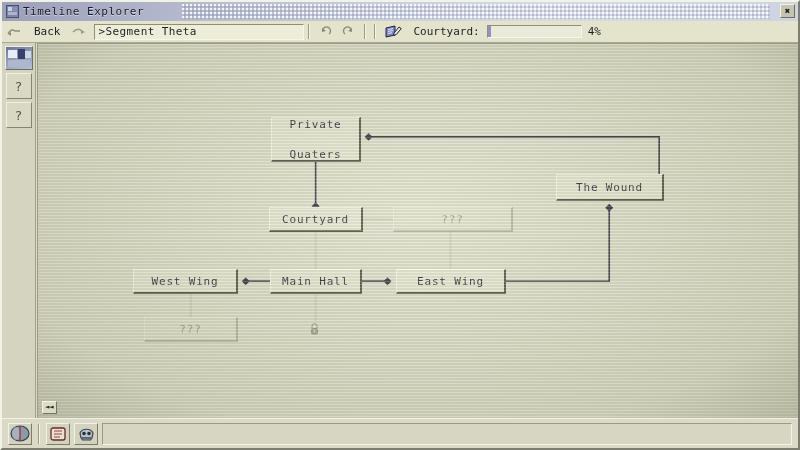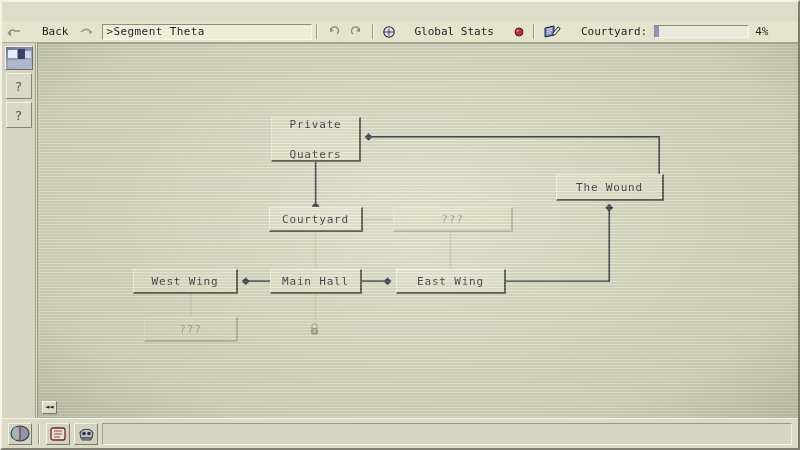--- a/index.html
+++ b/index.html
@@ -65,21 +65,21 @@
   }
   
   .toolbar{
     position:absolute;left:2px;top:21px;width:796px;height:22px;
     background:#e4e4cc;
     border-bottom:1px solid #a8a894;
     display:flex;align-items:center;box-sizing:border-box;
     font-size:11px;color:#1e1e28;
   }
   .tb-btn{
-    display:flex;align-items:center;gap:20px;padding:0 5px;height:20px;
+    display:flex;align-items:center;gap:12px;padding:0 5px;height:20px;
     white-space:nowrap;
   }
   .tb-sep{width:1px;height:15px;background:#9a9a86;margin:0 4px;
     border-right:1px solid #f4f4e4;}
   .addr{
     flex:none;width:210px;height:16px;margin-left:2px;
     background:#eeeed8;
     border-top:1px solid #8e8e7c;border-left:1px solid #8e8e7c;
     border-right:1px solid #f6f6ea;border-bottom:1px solid #f6f6ea;
     box-sizing:border-box;display:flex;align-items:center;
@@ -200,20 +200,29 @@
     border-top:1px solid #9a9a86;border-left:1px solid #9a9a86;
     border-right:1px solid #f2f2e6;border-bottom:1px solid #f2f2e6;
     background:#d6d6c2;box-sizing:border-box;}
 </style>
 </head>
 <body>
 
 <div id="app">
   <div class="frame-outer"></div>
 
+  <div class="titlebar">
+    <span class="title-icon">
+        <i></i>
+        <i></i>
+        <i></i>
+      </span>
+    <span class="title-text">Timeline Explorer</span>
+    <span class="title-close">✖</span>
+  </div>
 
   <div class="toolbar">
     <div class="tb-btn">
       <span class="icn">
         <svg width="15" height="10" viewBox="0 0 15 10">
             <path d="M1 7 Q4 1 8 4 L13 4" fill="none" stroke="#8e8e78" stroke-width="1.4"></path>
             <path d="M1 7 l3 -2 l0 4 z" fill="#8e8e78"></path>
           </svg>
       </span>
       <span>Back</span>
@@ -238,36 +247,20 @@
     </div>
     <div class="tb-btn">
       <span class="icn">
         <svg width="13" height="12" viewBox="0 0 13 12">
             <path d="M3 8 A4 4 0 1 1 9.5 4.5" fill="none" stroke="#8a8a74" stroke-width="1.3"></path>
             <path d="M10 2 l0 4 l-4 -1 z" fill="#8a8a74"></path>
           </svg>
       </span>
     </div>
     <span class="tb-sep"></span>
-    <div class="tb-btn">
-      <span class="icn">
-        <svg width="12" height="12" viewBox="0 0 12 12">
-            <circle cx="6" cy="6" r="5.2" fill="#e9ebf4" stroke="#22222e" stroke-width="1.1"></circle>
-            <path d="M6 1 A5 7 0 0 0 6 11 A5 7 0 0 0 6 1" fill="#4a5270" opacity=".55"></path>
-            <path d="M1.2 6 h9.6" stroke="#22222e" stroke-width=".9"></path>
-          </svg>
-      </span>
-      <span>Global Stats</span>
-      <span class="icn">
-        <svg width="10" height="10" viewBox="0 0 10 10">
-            <circle cx="5" cy="5" r="4" fill="#b0304c" stroke="#6a1024" stroke-width="1"></circle>
-            <circle cx="3.6" cy="3.6" r="1.2" fill="#e07a90"></circle>
-          </svg>
-      </span>
-    </div>
     <span class="tb-sep"></span>
     <div class="tb-btn">
       <span class="icn">
         <svg width="17" height="13" viewBox="0 0 17 13">
             <path d="M1 3 l9 -2 l0 9 l-9 2 z" fill="#7f8ac4" stroke="#1e2038" stroke-width="1"></path>
             <path d="M3 4.5 l5 -1 M3 6.5 l5 -1 M3 8.5 l4 -.8" stroke="#e8eaf6" stroke-width=".9"></path>
             <path d="M9 8 l5 -6 l2.2 1.6 l-5 6 l-2.6 .7 z" fill="#e8e8dc" stroke="#1e2038" stroke-width="1"></path>
           </svg>
       </span>
       <span>Courtyard:</span>

